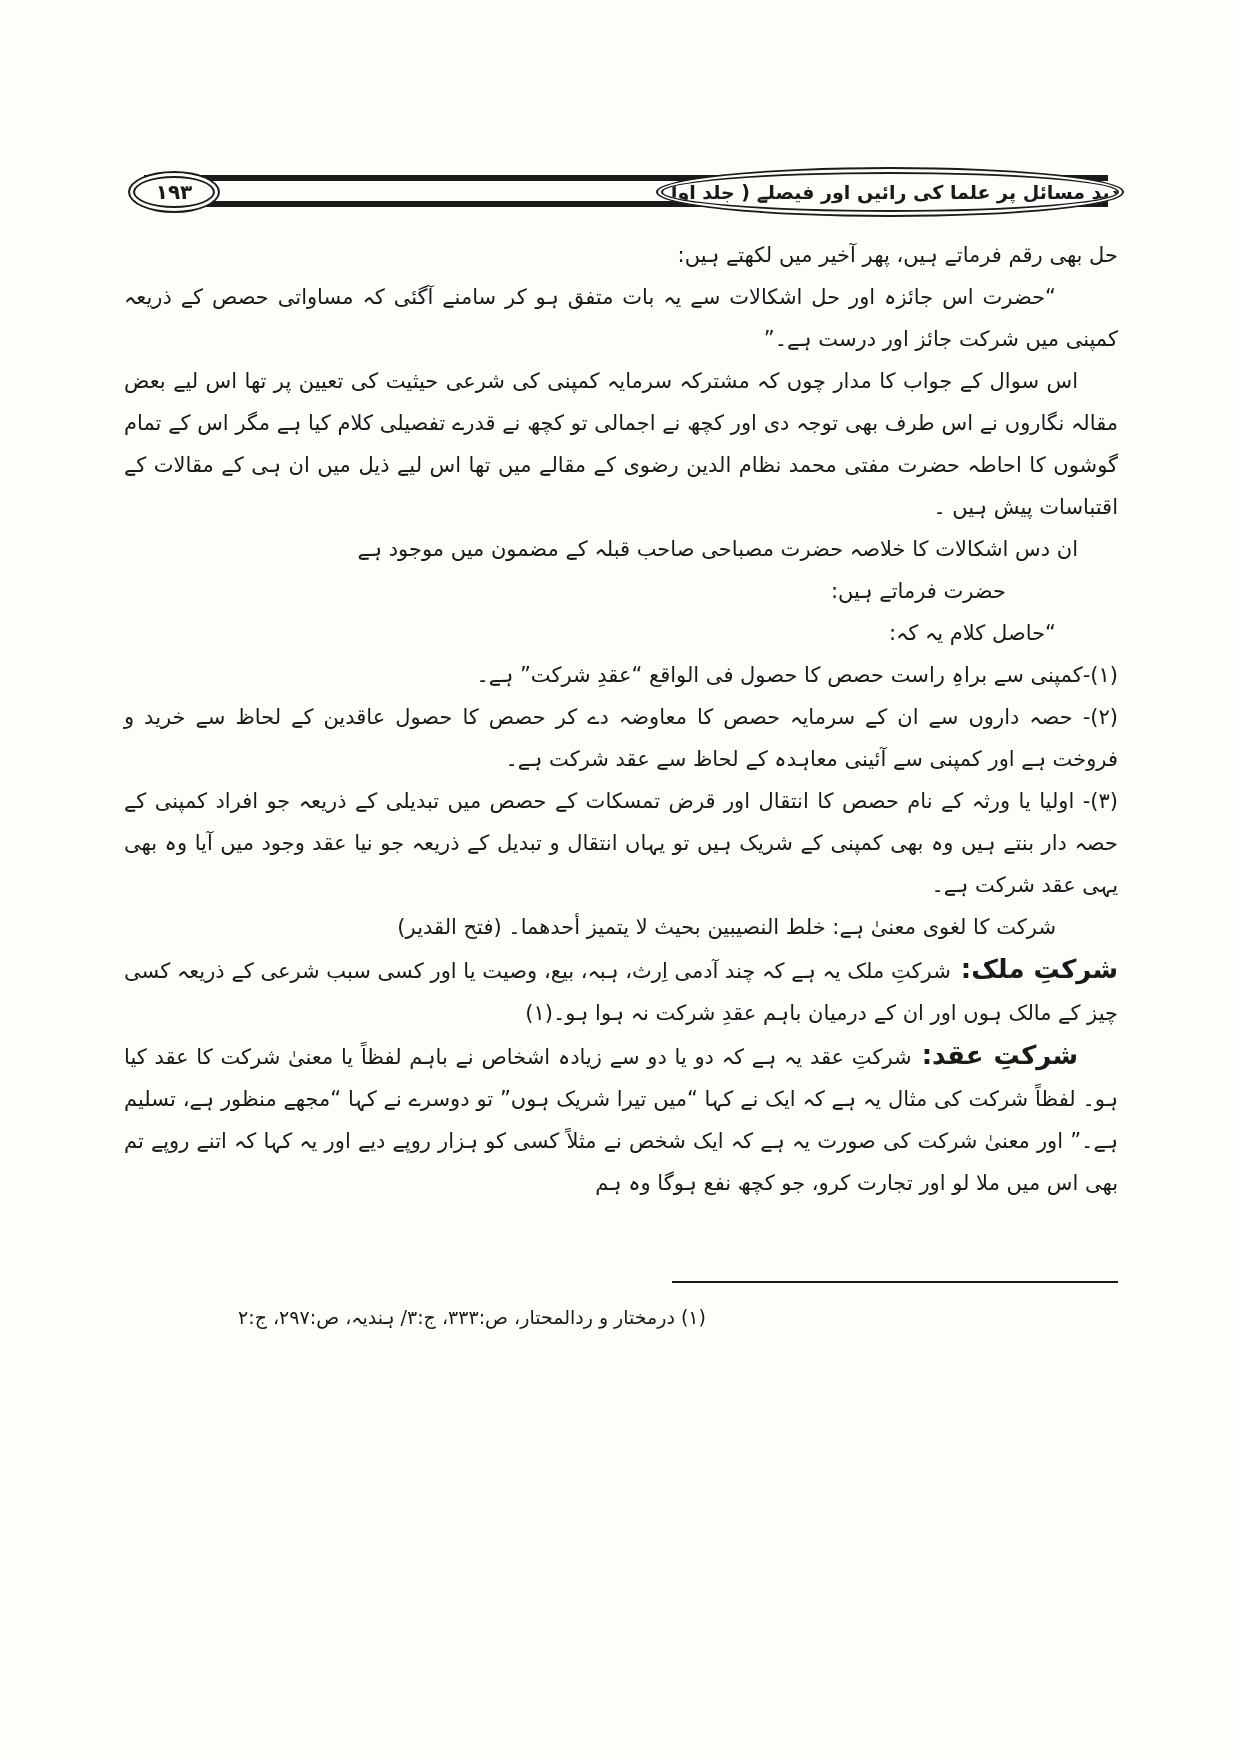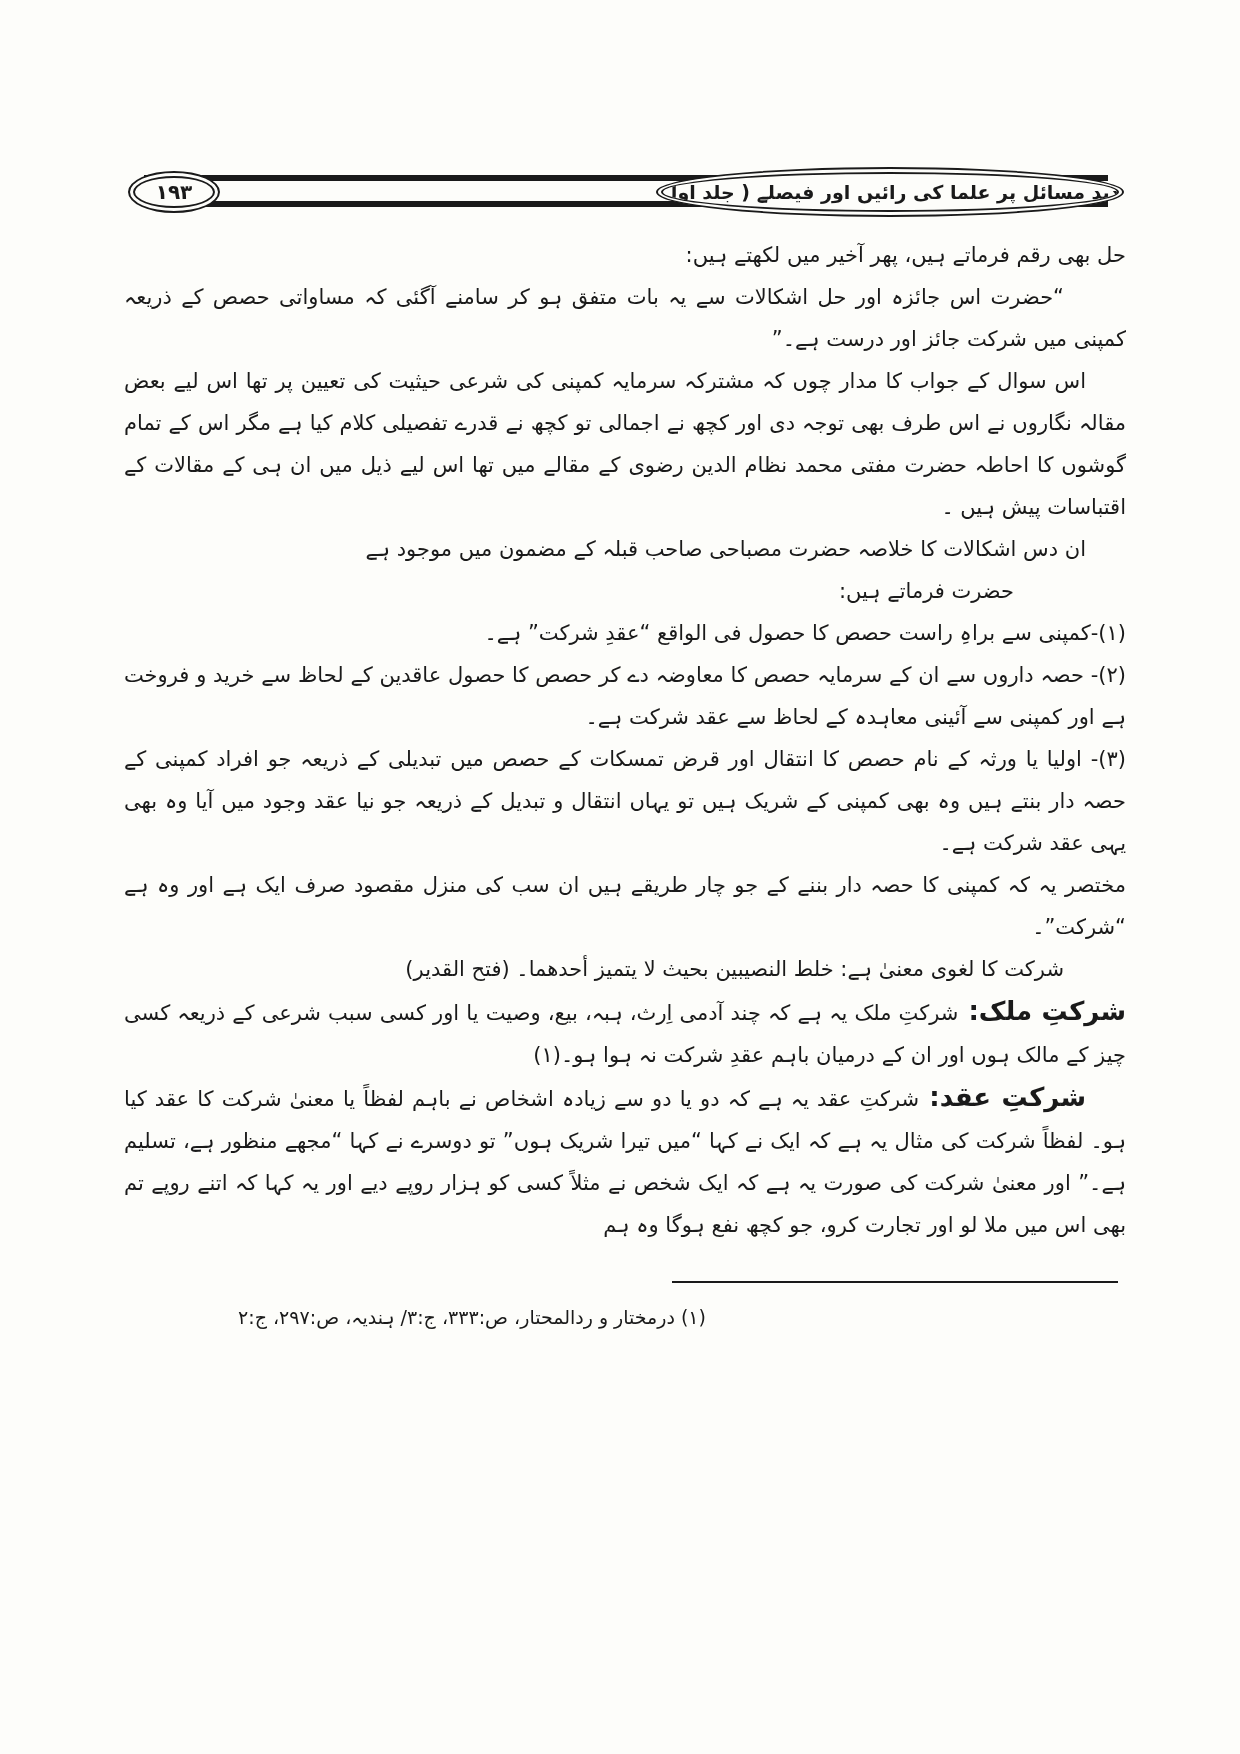--- a/index.html
+++ b/index.html
@@ -58,21 +58,21 @@
   }
   .badge-page-number { left: -4px; top: 6px; width: 92px; height: 42px; }
   .badge-page-number .badge-inner { font-size: 20px; font-weight: 700; }
   .badge-title { right: -4px; top: 2px; width: 468px; height: 50px; }
   .badge-title .badge-inner { font-size: 19px; font-weight: 700; letter-spacing: -0.3px; }
 
   
   .body-text {
     position: absolute;
     top: 234px;
-    right: 114px;
+    right: 122px;
     left: 124px;
     font-size: 21px;
     line-height: 42px;
     text-align: justify;
   }
   .body-text p { margin: 0; }
   .in1 { text-indent: 40px; }
   .in2 { text-indent: 62px; }
   .in3 { text-indent: 112px; }
   .lead {
@@ -118,24 +118,24 @@
       </div>
     </div>
   </header>
 
   <main class="body-text">
     <p>حل بھی رقم فرماتے ہیں، پھر آخیر میں لکھتے ہیں:</p>
     <p class="in2">“حضرت اس جائزہ اور حل اشکالات سے یہ بات متفق ہو کر سامنے آگئی کہ مساواتی حصص کے ذریعہ کمپنی میں شرکت جائز اور درست ہے۔”</p>
     <p class="in1">اس سوال کے جواب کا مدار چوں کہ مشترکہ سرمایہ کمپنی کی شرعی حیثیت کی تعیین پر تھا اس لیے بعض مقالہ نگاروں نے اس طرف بھی توجہ دی اور کچھ نے اجمالی تو کچھ نے قدرے تفصیلی کلام کیا ہے مگر اس کے تمام گوشوں کا احاطہ حضرت مفتی محمد نظام الدین رضوی کے مقالے میں تھا اس لیے ذیل میں ان ہی کے مقالات کے اقتباسات پیش ہیں ۔</p>
     <p class="in1">ان دس اشکالات کا خلاصہ حضرت مصباحی صاحب قبلہ کے مضمون میں موجود ہے</p>
     <p class="in3">حضرت فرماتے ہیں:</p>
+    <p class="in2">“حاصل کلام یہ کہ:</p>
     <p>(۱)-کمپنی سے براہِ راست حصص کا حصول فی الواقع “عقدِ شرکت” ہے۔</p>
     <p>(۲)- حصہ داروں سے ان کے سرمایہ حصص کا معاوضہ دے کر حصص کا حصول عاقدین کے لحاظ سے خرید و فروخت ہے اور کمپنی سے آئینی معاہدہ کے لحاظ سے عقد شرکت ہے۔</p>
     <p>(۳)- اولیا یا ورثہ کے نام حصص کا انتقال اور قرض تمسکات کے حصص میں تبدیلی کے ذریعہ جو افراد کمپنی کے حصہ دار بنتے ہیں وہ بھی کمپنی کے شریک ہیں تو یہاں انتقال و تبدیل کے ذریعہ جو نیا عقد وجود میں آیا وہ بھی یہی عقد شرکت ہے۔</p>
-    <p>مختصر یہ کہ کمپنی کا حصہ دار بننے کے جو چار طریقے ہیں ان سب کی منزل مقصود صرف ایک ہے اور وہ ہے “شرکت”۔</p>
     <p class="in2">شرکت کا لغوی معنیٰ ہے: خلط النصیبین بحیث لا یتمیز أحدھما۔ (فتح القدیر)</p>
     <p>
       <span class="lead">شرکتِ ملک:</span><span>شرکتِ ملک یہ ہے کہ چند آدمی اِرث، ہبہ، بیع، وصیت یا اور کسی سبب شرعی کے ذریعہ کسی چیز کے مالک ہوں اور ان کے درمیان باہم عقدِ شرکت نہ ہوا ہو۔(۱)</span>
     </p>
     <p class="in1">
       <span class="lead">شرکتِ عقد:</span><span>شرکتِ عقد یہ ہے کہ دو یا دو سے زیادہ اشخاص نے باہم لفظاً یا معنیٰ شرکت کا عقد کیا ہو۔ لفظاً شرکت کی مثال یہ ہے کہ ایک نے کہا “میں تیرا شریک ہوں” تو دوسرے نے کہا “مجھے منظور ہے، تسلیم ہے۔” اور معنیٰ شرکت کی صورت یہ ہے کہ ایک شخص نے مثلاً کسی کو ہزار روپے دیے اور یہ کہا کہ اتنے روپے تم بھی اس میں ملا لو اور تجارت کرو، جو کچھ نفع ہوگا وہ ہم</span>
     </p>
   </main>
 
   <div class="footnote-rule"></div>

